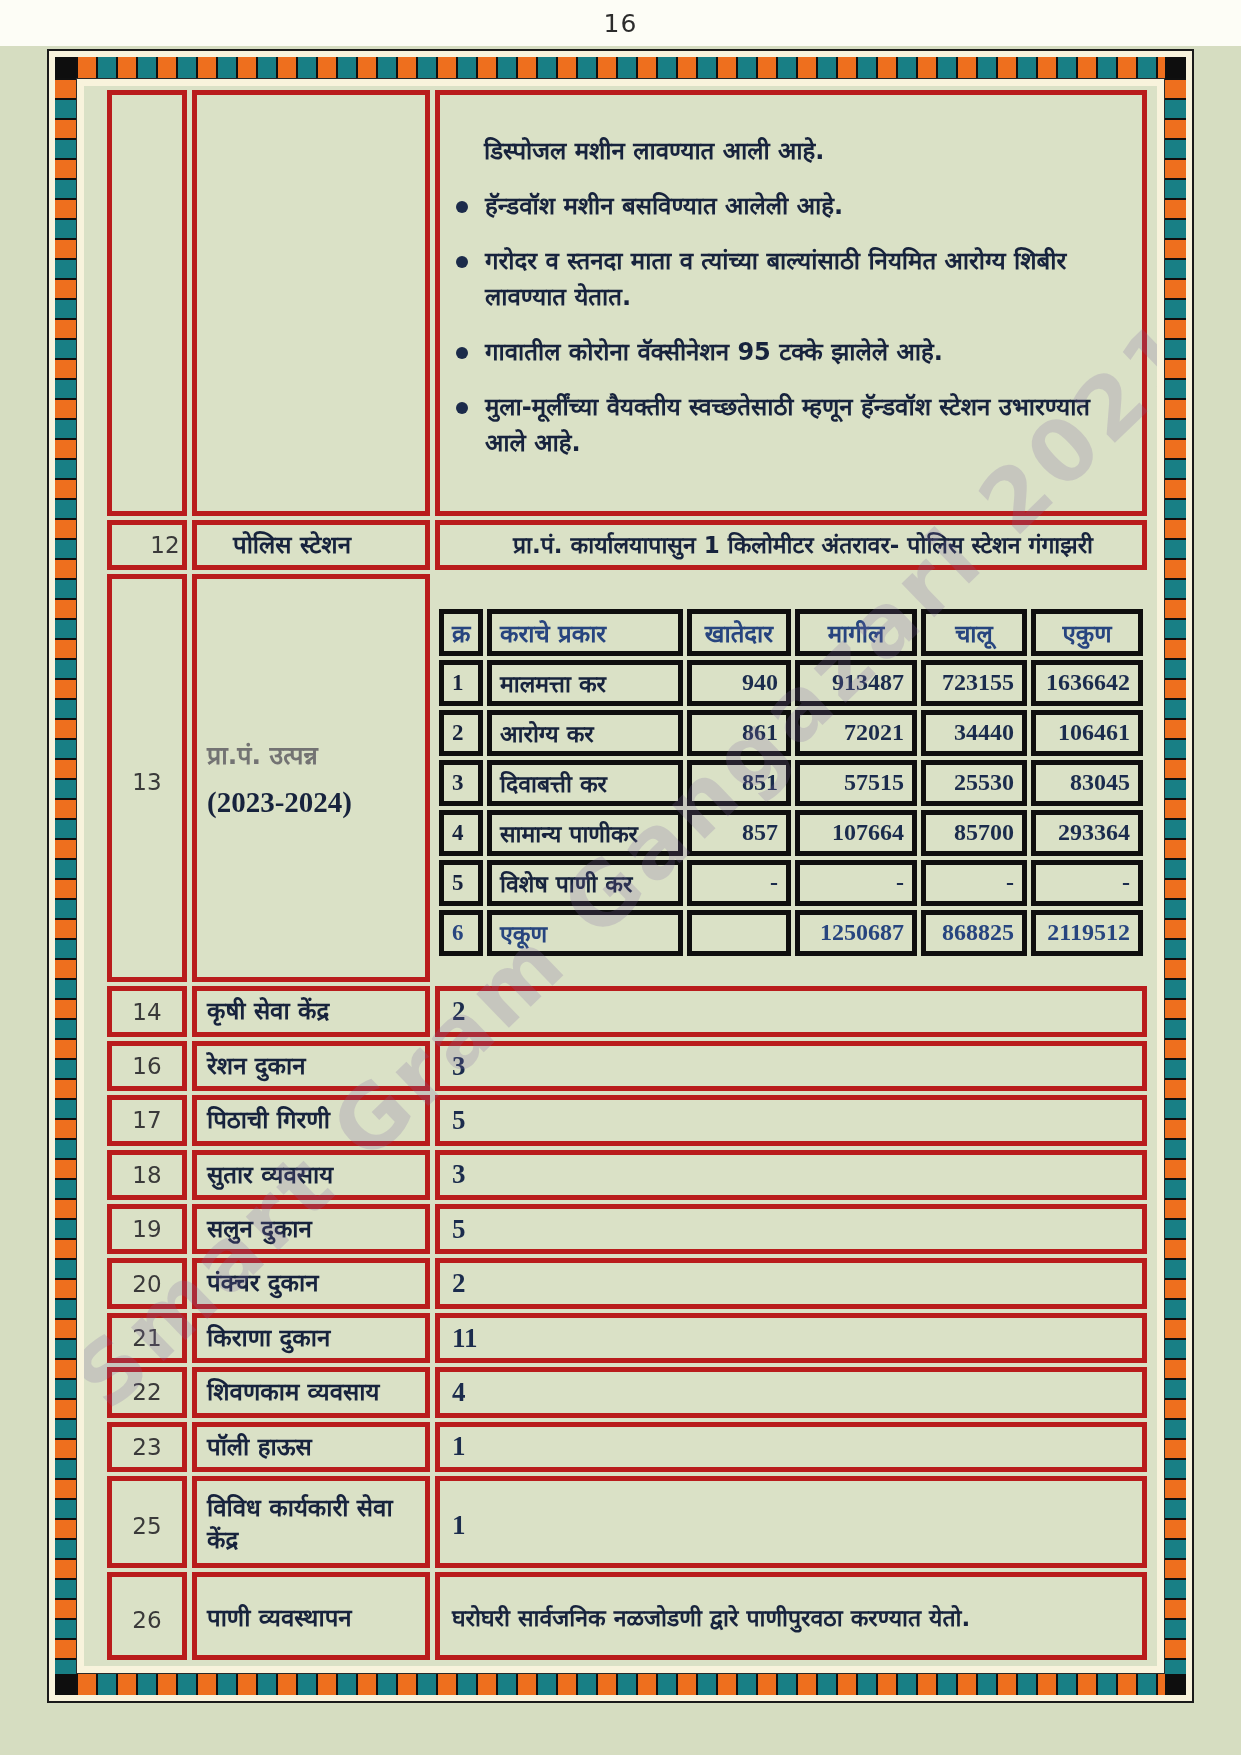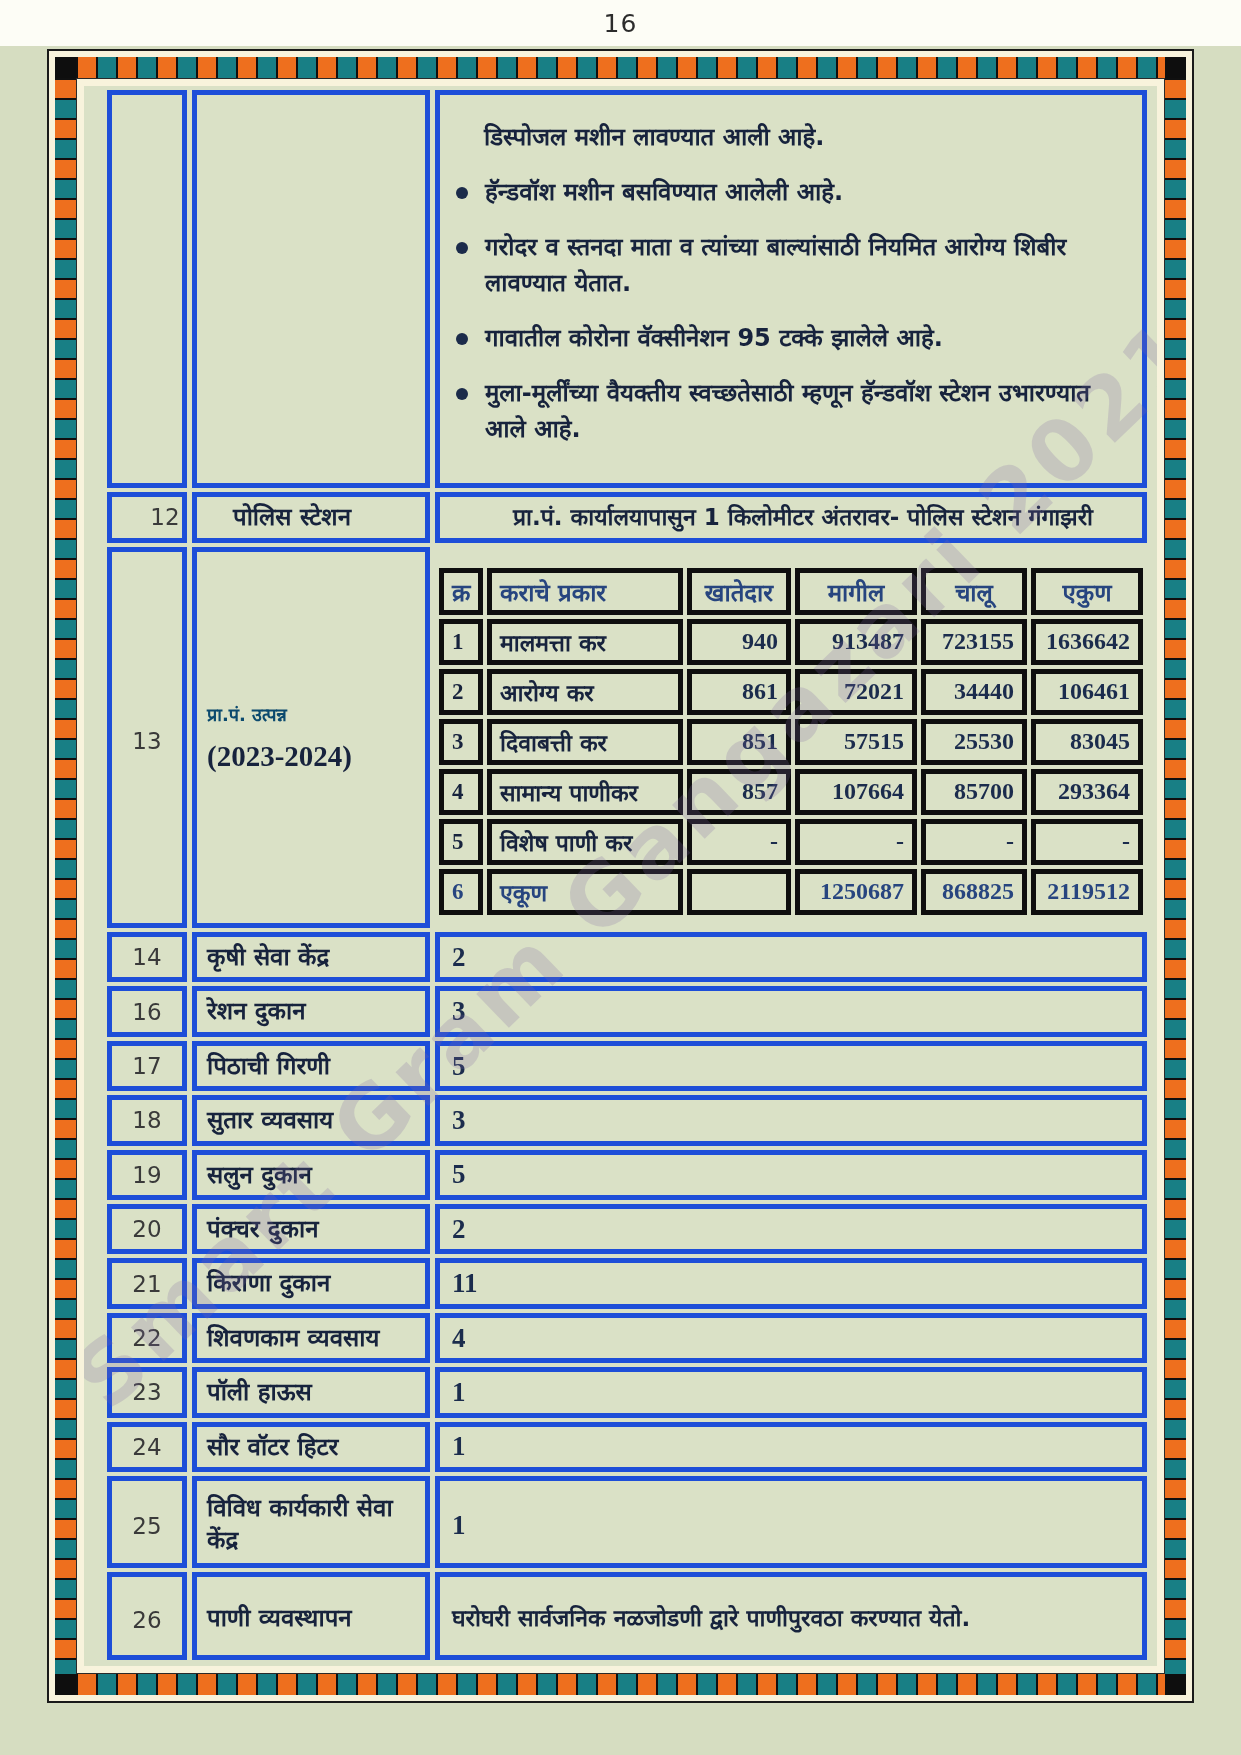--- a/index.html
+++ b/index.html
@@ -64,21 +64,21 @@
     pointer-events: none;
   }
 
   
   table.mtable {
     width: 100%; height: 100%;
     border-collapse: separate; border-spacing: 5px 4px;
     table-layout: fixed;
   }
   table.mtable > tbody > tr > td {
-    border: 5px solid #1d4ed8;
+    border: 5px solid #b91c1c;
     background: #dae1c6;
     vertical-align: middle;
   }
   td.no-cell {
     text-align: center; font-size: 23px; color: #3a3a3a;
     font-weight: 400; width: 80px;
   }
   td.lbl-cell {
     font-size: 24px; font-weight: 700; color: #17233d;
     padding: 4px 10px; width: 238px; line-height: 1.35;
@@ -112,21 +112,21 @@
     display: flex; gap: 17px; margin: 19px 0;
     font-size: 24px; font-weight: 700; color: #17233d; line-height: 1.5;
   }
   .dot {
     width: 12px; height: 12px; border-radius: 50%;
     background: #1b2b4a; margin-top: 13px; flex: none;
   }
 
   
   td.r13-lbl { vertical-align: top; padding-top: 10px; }
-  .r13-line1 { font-size: 18px; font-weight: 700; color: #0c4a6e; }
+  .r13-line1 { font-size: 25px; font-weight: 700; color: #737373; }
   .r13-line2 {
     font-size: 29px; font-weight: 700; color: #17233d; margin-top: 10px;
     font-family: "Liberation Serif", "DejaVu Serif", serif;
   }
   td.nested-cell { border: none !important; background: transparent !important; padding: 0; vertical-align: top; }
 
   
   table.taxtable {
     width: 100%;
     border-collapse: separate; border-spacing: 4px;
@@ -326,25 +326,20 @@
             <tr class="r-simple">
               <td class="no-cell">22</td>
               <td class="lbl-cell">शिवणकाम व्यवसाय</td>
               <td class="val-cell">4</td>
             </tr>
             <tr class="r-simple">
               <td class="no-cell">23</td>
               <td class="lbl-cell">पॉली हाऊस</td>
               <td class="val-cell">1</td>
             </tr>
-            <tr class="r-simple">
-              <td class="no-cell">24</td>
-              <td class="lbl-cell">सौर वॉटर हिटर</td>
-              <td class="val-cell">1</td>
-            </tr>
             <tr class="r-25 tall">
               <td class="no-cell">25</td>
               <td class="lbl-cell">विविध कार्यकारी सेवा केंद्र</td>
               <td class="val-cell">1</td>
             </tr>
 
             <tr class="r-26 tall">
               <td class="no-cell">26</td>
               <td class="lbl-cell">पाणी व्यवस्थापन</td>
               <td class="val-sentence">घरोघरी सार्वजनिक नळजोडणी द्वारे पाणीपुरवठा करण्यात येतो.</td>

